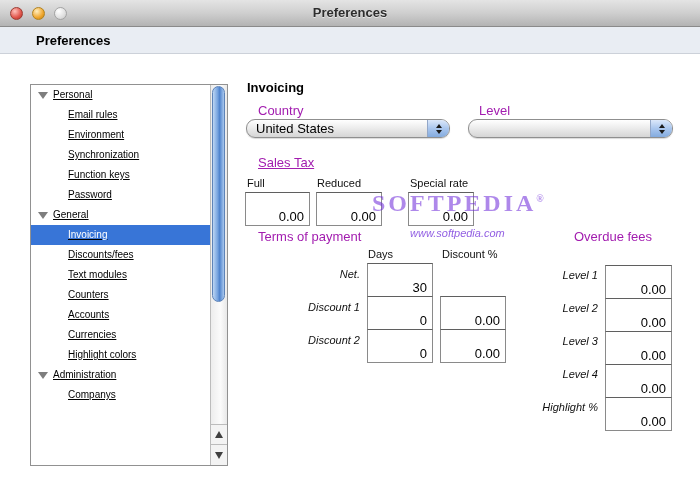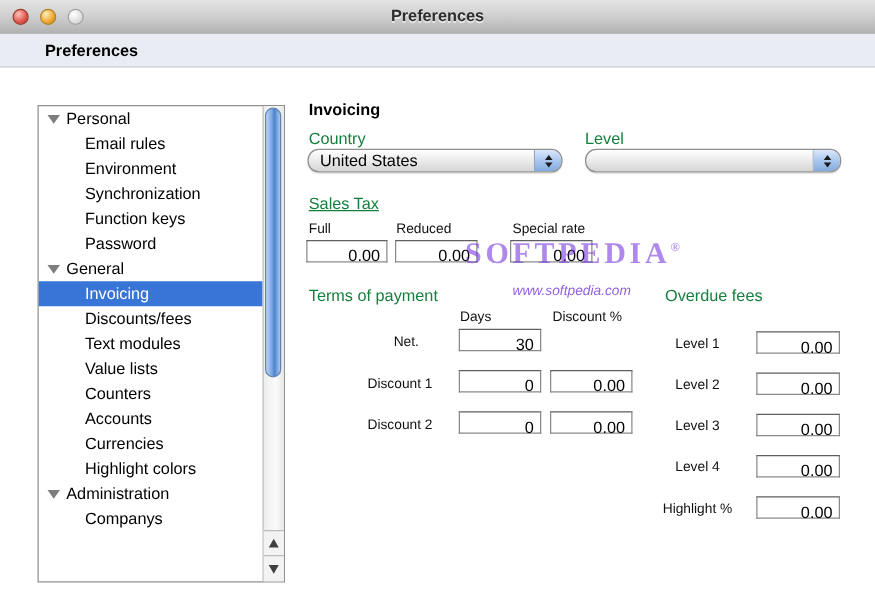--- a/index.html
+++ b/index.html
@@ -24,21 +24,21 @@
   .menu-item { margin-left:36px; font-size:13px; font-weight:bold; color:#000; }
 
   
   .win-body { position:absolute; left:0; top:55px; width:700px; height:436px; background:#fff; }
   .abs { position:absolute; }
 
   
   .listbox { position:absolute; left:30px; top:29px; width:198px; height:382px;
     border:1px solid #919191; background:#fff; }
   .rows { position:absolute; left:0; top:0; right:17px; }
-  .row { height:20px; display:flex; align-items:center; font-size:13px; color:#000; white-space:nowrap; }
+  .row { height:20px; display:flex; align-items:center; font-size:10px; color:#000; white-space:nowrap;text-decoration:underline; }
   .row .lbl { line-height:20px; }
   .row.group .lbl { margin-left:22px; }
   .row.item .lbl { margin-left:37px; }
   .row.selected { background:#3875d7; }
   .row.selected .lbl { color:#fff; }
   .tri { position:absolute; left:7px; width:0; height:0; margin-top:1px;
     border-left:5px solid transparent; border-right:5px solid transparent; border-top:7px solid #7e7e7e; }
   .row.group { position:relative; }
 
   
@@ -49,38 +49,38 @@
     background:linear-gradient(90deg,#bcd5f3 0%,#7aa6e0 40%,#4f83cd 60%,#a9c8ee 100%); }
   .sb-btn { position:absolute; left:0; width:16px; height:20px; background:#f3f3f3;
     border-top:1px solid #bcbcbc; display:flex; align-items:center; justify-content:center; }
   .sb-btn.up { top:339px; }
   .sb-btn.down { top:359px; height:21px; }
   .arrow-up { width:0; height:0; border-left:4px solid transparent; border-right:4px solid transparent; border-bottom:7px solid #3f3f3f; }
   .arrow-down { width:0; height:0; border-left:4px solid transparent; border-right:4px solid transparent; border-top:7px solid #3f3f3f; }
 
   
   .h1 { font-size:13px; font-weight:bold; color:#000; }
-  .h2 { font-size:13px; color:#15803d; }
+  .h2 { font-size:13px; color:#a21caf;margin-left:11px; }
   .small { font-size:11px; color:#111; }
-  .r { text-align:center; }
+  .r { text-align:right;font-style:italic; }
 
   
   .popup { position:absolute; height:19px; border:1px solid #8f8f8f; border-radius:9px;
     background:linear-gradient(180deg,#ffffff 0%,#ededed 45%,#d5d5d5 100%);
     box-shadow:0 1px 1px rgba(0,0,0,.15); }
   .popup-value { position:absolute; left:9px; top:1px; font-size:13px; color:#000; line-height:16px; }
   .popup-cap { position:absolute; right:0; top:0; width:22px; height:17px; border-radius:0 8px 8px 0;
     background:linear-gradient(180deg,#dce8fa 0%,#a9c6ee 50%,#84abde 100%);
     border-left:1px solid #93a7c8; display:flex; flex-direction:column; align-items:center; justify-content:center; gap:2px; }
   .cap-up { width:0; height:0; border-left:3px solid transparent; border-right:3px solid transparent; border-bottom:4px solid #1a1a1a; }
   .cap-dn { width:0; height:0; border-left:3px solid transparent; border-right:3px solid transparent; border-top:4px solid #1a1a1a; }
 
   
   .field { position:absolute; height:18px; background:#fff; border:1px solid #8a8a8a; border-top-color:#5f5f5f;
-    font-size:13px; line-height:16px; text-align:right; padding:4px 5px; color:#000; }
+    font-size:13px; line-height:16px; text-align:right; padding:16px 5px; color:#000; }
 
   
   .wm { pointer-events:none; color:#6d28d9; }
   .wm1 { font-family:"Liberation Serif", serif; font-weight:bold; font-size:24px; letter-spacing:3px; opacity:.55; }
   .wm1 sup { font-size:10px; letter-spacing:0; }
   .wm2 { font-size:11px; font-style:italic; opacity:.75; }
 </style>
 </head>
 <body>
 
@@ -129,23 +129,20 @@
         <div class="row item selected">
             <span class="lbl">Invoicing</span>
           </div>
         <div class="row item">
             <span class="lbl">Discounts/fees</span>
           </div>
         <div class="row item">
             <span class="lbl">Text modules</span>
           </div>
         <div class="row item">
-            <span class="lbl">Value lists</span>
-          </div>
-        <div class="row item">
             <span class="lbl">Counters</span>
           </div>
         <div class="row item">
             <span class="lbl">Accounts</span>
           </div>
         <div class="row item">
             <span class="lbl">Currencies</span>
           </div>
         <div class="row item">
             <span class="lbl">Highlight colors</span>
@@ -208,21 +205,21 @@
     <div class="field" style="left:367px; top:208px; width:66px;">30</div>
 
     <div class="abs small r" style="left:280px; top:246px; width:80px;">Discount 1</div>
     <div class="field" style="left:367px; top:241px; width:66px;">0</div>
     <div class="field" style="left:440px; top:241px; width:66px;">0.00</div>
 
     <div class="abs small r" style="left:280px; top:279px; width:80px;">Discount 2</div>
     <div class="field" style="left:367px; top:274px; width:66px;">0</div>
     <div class="field" style="left:440px; top:274px; width:66px;">0.00</div>
 
-    <div class="abs h2" style="left:532px; top:174px;">Overdue fees</div>
+    <div class="abs h2" style="left:563px; top:174px;">Overdue fees</div>
 
     <div class="abs small r" style="left:518px; top:214px; width:80px;">Level 1</div>
     <div class="field" style="left:605px; top:210px; width:67px;">0.00</div>
 
     <div class="abs small r" style="left:518px; top:247px; width:80px;">Level 2</div>
     <div class="field" style="left:605px; top:243px; width:67px;">0.00</div>
 
     <div class="abs small r" style="left:518px; top:280px; width:80px;">Level 3</div>
     <div class="field" style="left:605px; top:276px; width:67px;">0.00</div>
 

